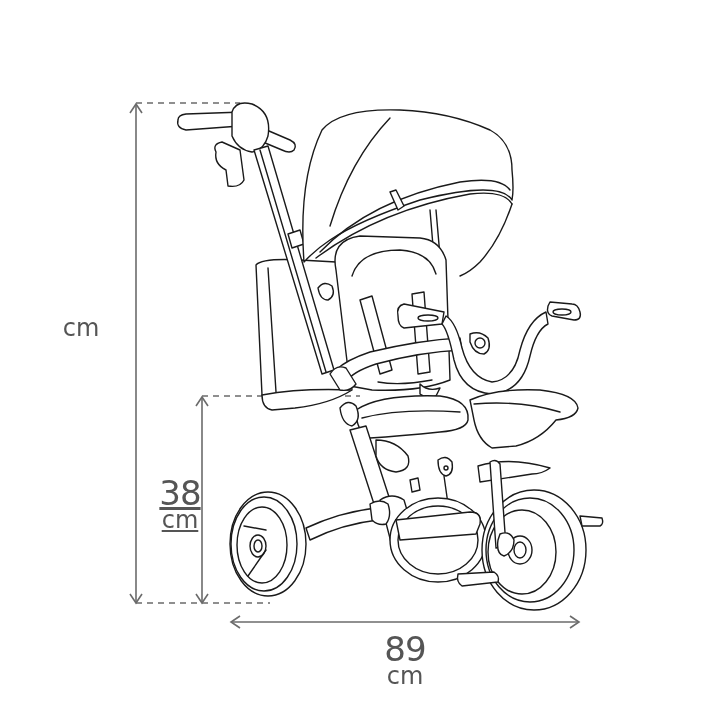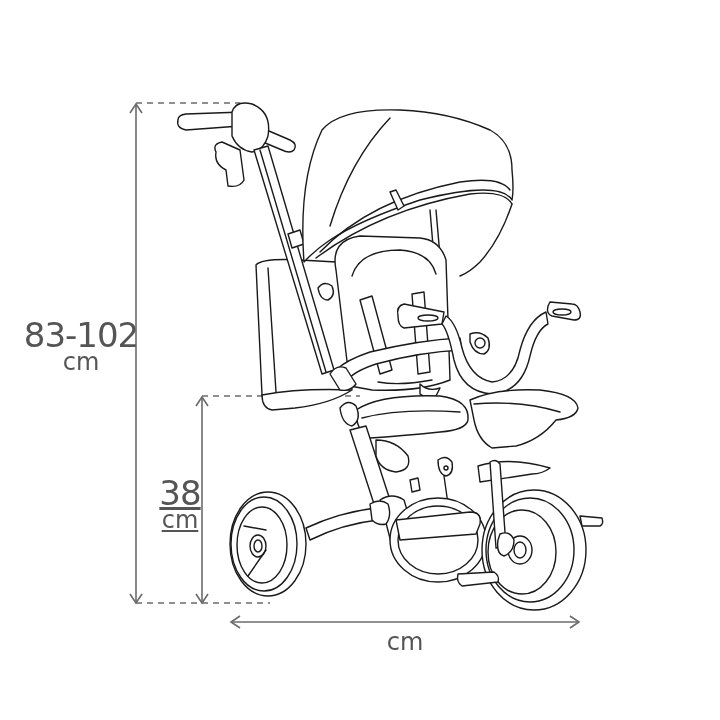--- a/index.html
+++ b/index.html
@@ -143,23 +143,23 @@
     <ellipse class="ln" cx="520" cy="550" rx="6" ry="8"></ellipse>
     <path class="fill" d="M580,516 L602,518 Q604,524 600,526 L582,526 Z"></path>
     <path class="fill" d="M490,462 Q496,458 500,464 L506,546 L496,548 Z"></path>
     <path class="fill" d="M500,534 Q510,530 514,540 Q514,552 504,556 Q496,554 498,540 Z"></path>
     <path class="fill" d="M458,574 L494,572 Q500,576 498,582 L462,586 Q456,582 458,574 Z"></path>
   </g>
 
 </svg>
 
 <div class="dim-label" id="label-height">
-  <span class="dim-value">83-102</span>
   <span class="dim-unit">cm</span>
 </div>
 <div class="dim-label" id="label-seat">
   <span class="dim-value">38</span>
   <span class="dim-unit">cm</span>
 </div>
 <div class="dim-label" id="label-length">
+  <span class="dim-value">89</span>
   <span class="dim-unit">cm</span>
 </div>
 </div>
 
 </body></html>

